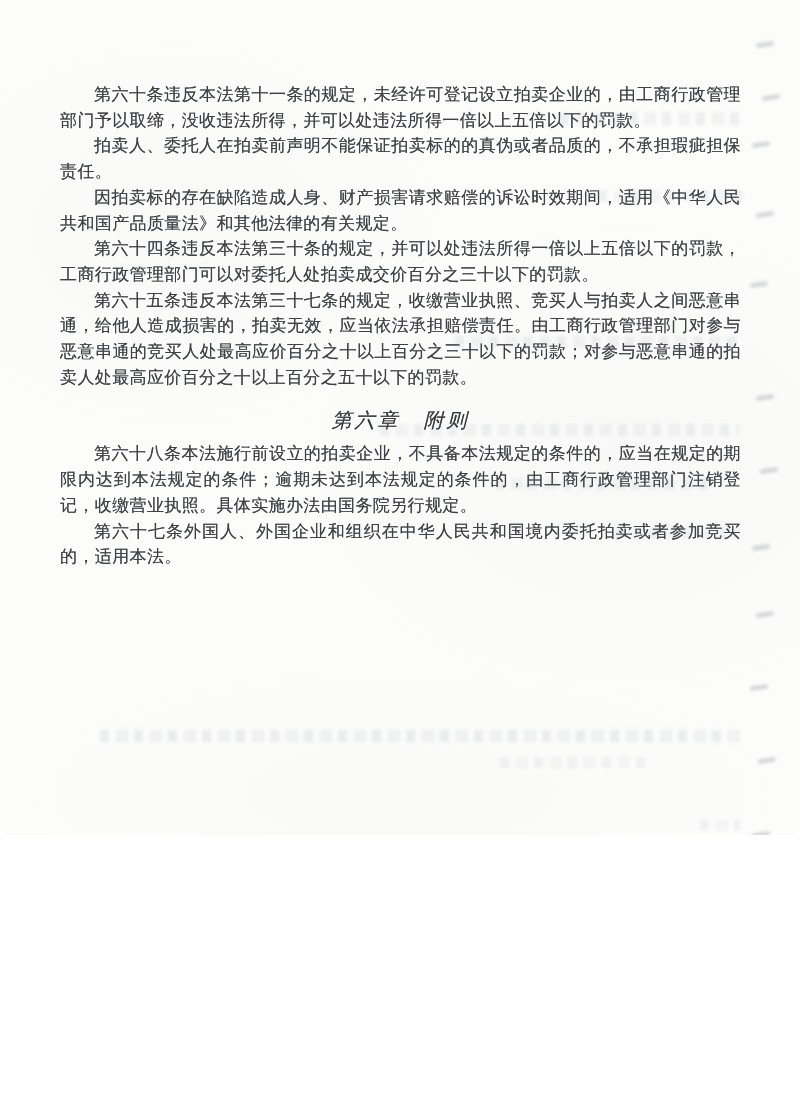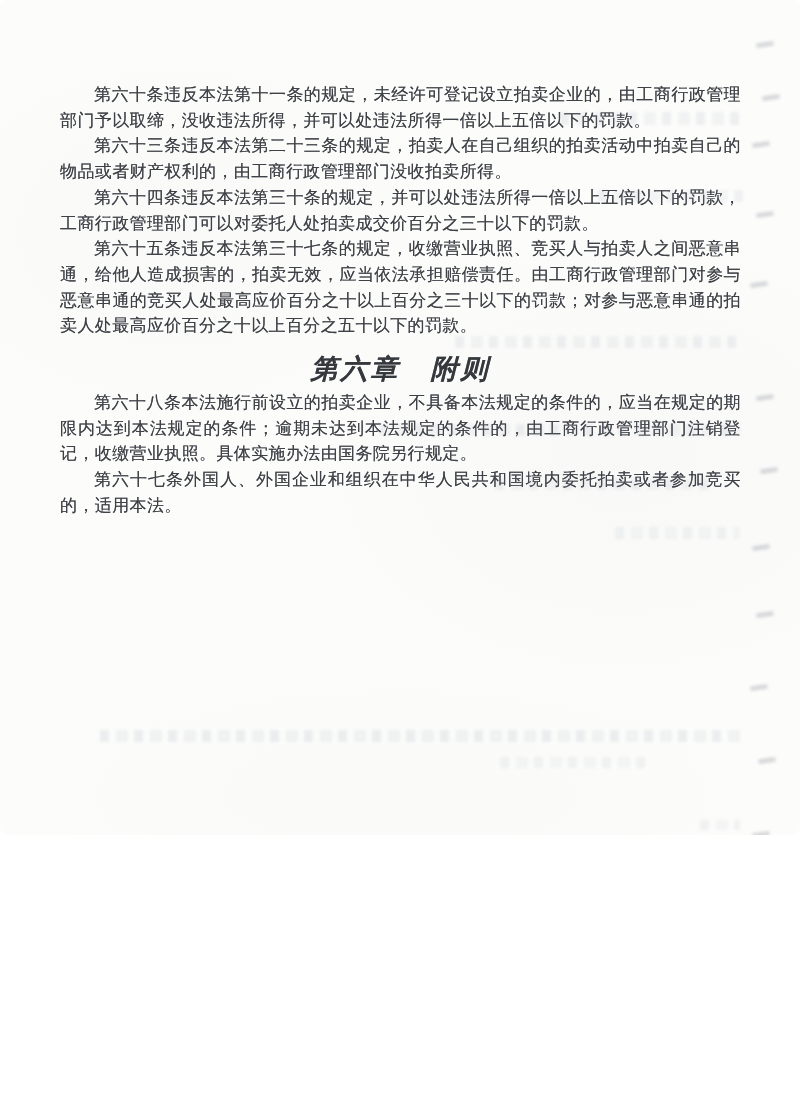--- a/index.html
+++ b/index.html
@@ -32,23 +32,23 @@
     line-height: 25.7px;
     letter-spacing: 0.38px;
     text-indent: 2em;
     text-align: justify;
     color: #3e4146;
     text-shadow: 0 0 0.6px rgba(70,74,80,0.75);
   }
   .chapter {
     margin: 15px 0 6px 0;
     text-align: center;
-    font-size: 27px;
+    font-size: 20px;
     line-height: 30px;
-    font-weight: 700;
+    font-weight: 400;
     font-style: italic;
     letter-spacing: 3px;
     color: #35383d;
     text-shadow: 0 0 0.6px rgba(60,64,70,0.7);
   }
   .footer {
     position: absolute;
     left: 0;
     top: 1052px;
     width: 100%;
@@ -87,21 +87,22 @@
     pointer-events: none;
   }
 </style>
 </head>
 <body>
 
 <div class="page">
 
   <div class="doc-body">
     <p>第六十条违反本法第十一条的规定，未经许可登记设立拍卖企业的，由工商行政管理部门予以取缔，没收违法所得，并可以处违法所得一倍以上五倍以下的罚款。</p>
-    <p>第六十三条违反本法第二十三条的规定，拍卖人在自己组织的拍卖活动中拍卖自己的物品或者财产权利的，由工商行政管理部门没收拍卖所得。</p>
+    <p>拍卖人、委托人在拍卖前声明不能保证拍卖标的的真伪或者品质的，不承担瑕疵担保责任。</p>
+    <p>因拍卖标的存在缺陷造成人身、财产损害请求赔偿的诉讼时效期间，适用《中华人民共和国产品质量法》和其他法律的有关规定。</p>
     <p>第六十四条违反本法第三十条的规定，并可以处违法所得一倍以上五倍以下的罚款，工商行政管理部门可以对委托人处拍卖成交价百分之三十以下的罚款。</p>
     <p>第六十五条违反本法第三十七条的规定，收缴营业执照、竞买人与拍卖人之间恶意串通，给他人造成损害的，拍卖无效，应当依法承担赔偿责任。由工商行政管理部门对参与恶意串通的竞买人处最高应价百分之十以上百分之三十以下的罚款；对参与恶意串通的拍卖人处最高应价百分之十以上百分之五十以下的罚款。</p>
 
     <h2 class="chapter">第六章　附则</h2>
 
     <p>第六十八条本法施行前设立的拍卖企业，不具备本法规定的条件的，应当在规定的期限内达到本法规定的条件；逾期未达到本法规定的条件的，由工商行政管理部门注销登记，收缴营业执照。具体实施办法由国务院另行规定。</p>
     <p>第六十七条外国人、外国企业和组织在中华人民共和国境内委托拍卖或者参加竞买的，适用本法。</p>
   </div>
 
   <div class="footer">— 6 —</div>

